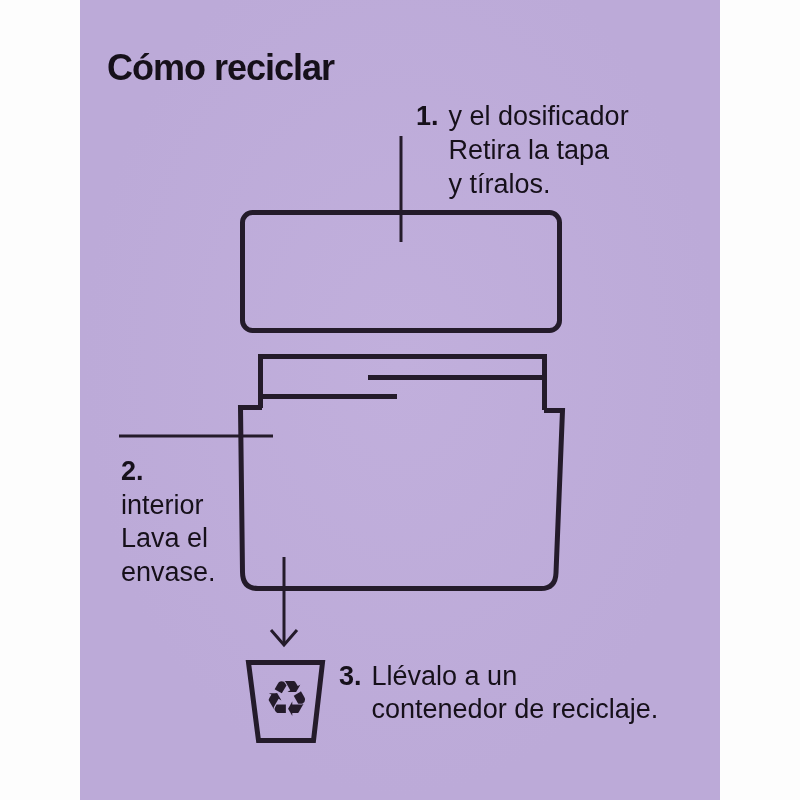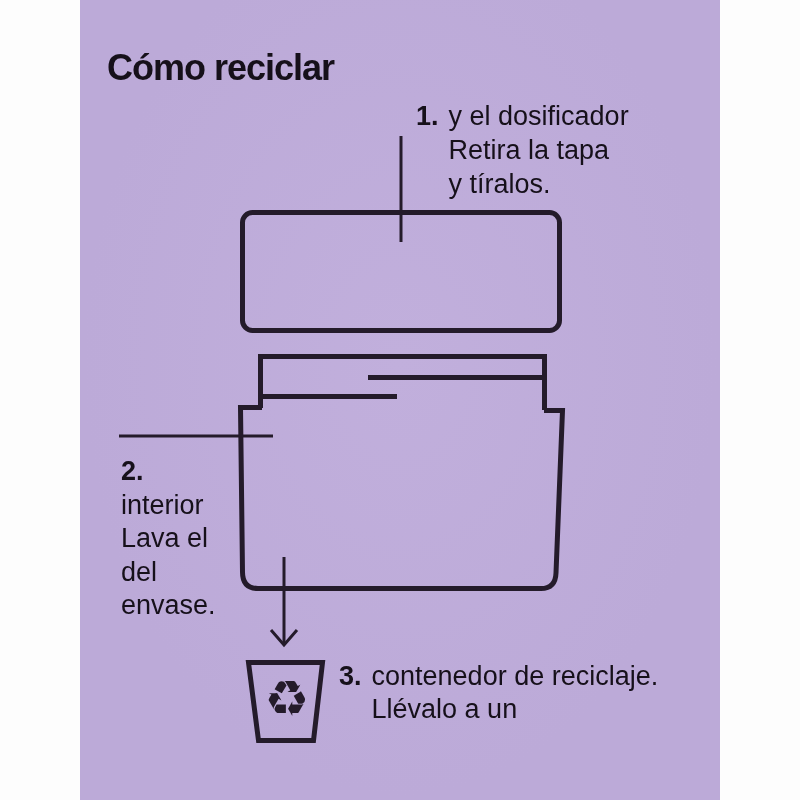--- a/index.html
+++ b/index.html
@@ -99,25 +99,24 @@
       <div class="line">Retira la tapa</div>
       <div class="line">y tíralos.</div>
     </span>
   </div>
 </div>
 
 <div class="step step2">
   <div class="num">2.</div>
   <div class="line">interior</div>
   <div class="line">Lava el</div>
-  <div class="line">del</div>
   <div class="line">envase.</div>
 </div>
 
 <div class="step step3">
   <div class="row">
     <span class="num">3.</span>
     <span class="lines">
+      <div class="line">Llévalo a un</div>
       <div class="line">contenedor de reciclaje.</div>
-      <div class="line">Llévalo a un</div>
     </span>
   </div>
 </div>
 
 </body></html>

